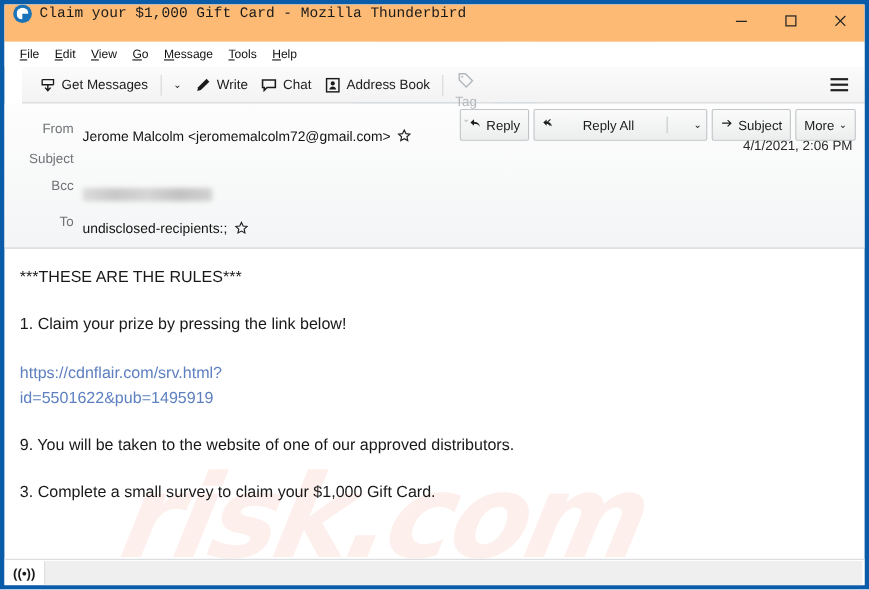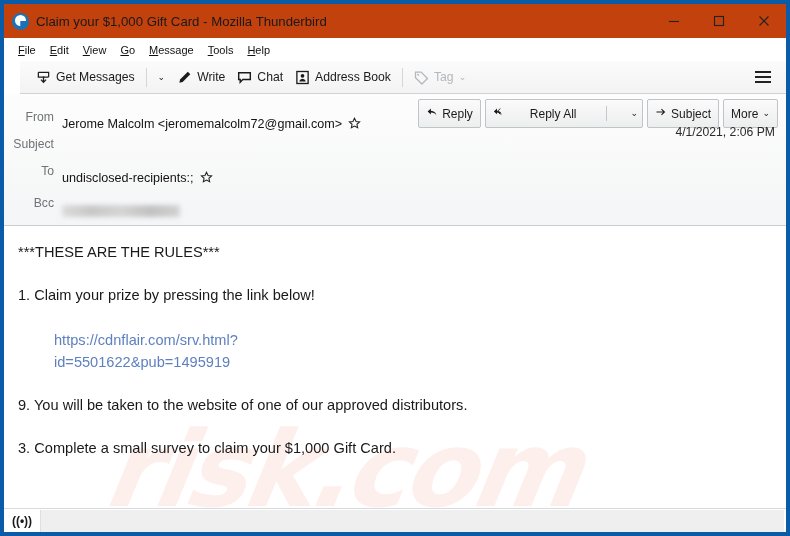--- a/index.html
+++ b/index.html
@@ -30,22 +30,22 @@
     top: 405px; left: 110px;
     font-size: 105px; font-weight: 700; font-style: italic;
     color: #fdf0ec; letter-spacing: -4px;
     font-family: "DejaVu Sans", sans-serif;
     transform: skewX(-12deg);
   }
 
   
   .titlebar {
     position: relative; z-index: 3;
-    height: 34px; background: #c2410c;
-    display: flex; align-items: center;
+    height: 34px; background: #fdba74;
+    display: flex; align-items: flex-start; font-family: Liberation Mono, monospace;
   }
   .tb-logo {
     width: 17px; height: 17px; margin-left: 8px; margin-right: 7px;
     border-radius: 50%;
     background: #1a72b8;
     position: relative; flex: none;
   }
   .tb-logo::after {
     content: ""; position: absolute;
     left: 3px; top: 2.5px; width: 11px; height: 11px;
@@ -80,40 +80,40 @@
     height: 33px;
     background: linear-gradient(#fbfbfb, #f3f3f3);
     border-bottom: 1px solid #cfd3d6;
     display: flex; align-items: center; padding-left: 10px; margin-left: 16px;
   }
   .tbtn {
     display: flex; align-items: center; gap: 5px;
     height: 25px; padding: 0 6px;
     font-size: 12.2px; color: #1b1b1b;
   }
-  .tbtn.disabled { color: #b3b8bd; }
+  .tbtn.disabled { color: #b3b8bd; flex-direction: column; }
   .tbtn svg { display: block; }
   .tsep {
     width: 1px; height: 19px; background: #d3d7da; margin: 0 5px;
   }
   .caret { font-size: 9px; line-height: 1; }
   .tb-right { margin-left: auto; display: flex; align-items: center; padding-right: 9px; }
   .hamb { display: flex; flex-direction: column; gap: 3px; padding: 6px; }
   .hamb i { display: block; width: 16px; height: 2px; background: #222; }
 
   
   .headerpane {
     position: relative; z-index: 2;
     background: linear-gradient(#fdfdfd, #f4f5f6);
     border-bottom: 1px solid #c9ced2;
     padding: 6px 0 7px 0;
   }
   .hdr-row {
     display: flex; align-items: center;
-    min-height: 20px; padding: 1px 3px;
+    min-height: 20px; padding: 1px 16px;
   }
   .hdr-label {
     width: 55px; text-align: right; flex: none;
     font-size: 12.2px; color: #6f7276; padding-right: 8px;
   }
   .hdr-val { font-size: 12.6px; color: #131313; display: flex; align-items: flex-start; gap: 6px; margin-top: 16px; }
   .hdr-val.bold { font-weight: 700; font-size: 13px; }
   .star { display: inline-block; }
   .blur-bcc {
     width: 118px; height: 12px; border-radius: 2px;
@@ -149,21 +149,21 @@
     padding: 18px 18px 0 14px;
     overflow: hidden;
   }
   .bline {
     font-size: 14.6px; color: #191919; line-height: 1.18;
     margin-bottom: 26px;
     font-family: "Liberation Sans", sans-serif;
   }
   .blink {
     font-size: 14.6px; color: #5e80c0; line-height: 1.45;
-    margin-bottom: 24px; max-width: 340px; margin-left: 36px;
+    margin-bottom: 24px; max-width: 340px;
   }
 
   
   .statusbar {
     position: absolute; left: 0; right: 0; bottom: 0; z-index: 3;
     height: 24px;
     background: #ffffff;
     border-top: 1px solid #d7dadd;
     display: flex; align-items: center;
   }
@@ -288,36 +288,36 @@
           <svg width="13" height="13" viewBox="0 0 16 16">
               <path d="M8 1.5l1.9 4 4.4.5-3.3 3 .9 4.3L8 11.2 4.1 13.3l.9-4.3-3.3-3 4.4-.5z" fill="none" stroke="#222" stroke-width="1.3"></path>
             </svg>
         </span>
       </div>
     </div>
     <div class="hdr-row">
       <div class="hdr-label">Subject</div>
     </div>
     <div class="hdr-row">
+      <div class="hdr-label">Bcc</div>
+      <div class="hdr-val">
+        <span class="blur-bcc"></span>
+      </div>
+    </div>
+    <div class="hdr-row">
       <div class="hdr-label">To</div>
       <div class="hdr-val">
         <span>undisclosed-recipients:;</span>
         <span class="star">
           <svg width="13" height="13" viewBox="0 0 16 16">
               <path d="M8 1.5l1.9 4 4.4.5-3.3 3 .9 4.3L8 11.2 4.1 13.3l.9-4.3-3.3-3 4.4-.5z" fill="none" stroke="#222" stroke-width="1.3"></path>
             </svg>
         </span>
       </div>
     </div>
-    <div class="hdr-row">
-      <div class="hdr-label">Bcc</div>
-      <div class="hdr-val">
-        <span class="blur-bcc"></span>
-      </div>
-    </div>
 
     <div class="hdr-actions">
       <div class="abtn">
         <span>
           <svg width="12" height="12" viewBox="0 0 16 16">
               <path d="M6.5 3.2L2.2 7.2l4.3 4v-2.4c4 0 6 1.2 7.2 3.8-.3-3.9-2.6-6-7.2-6.4z" fill="#1b1b1b"></path>
             </svg>
         </span>
         <span>Reply</span>
       </div>

